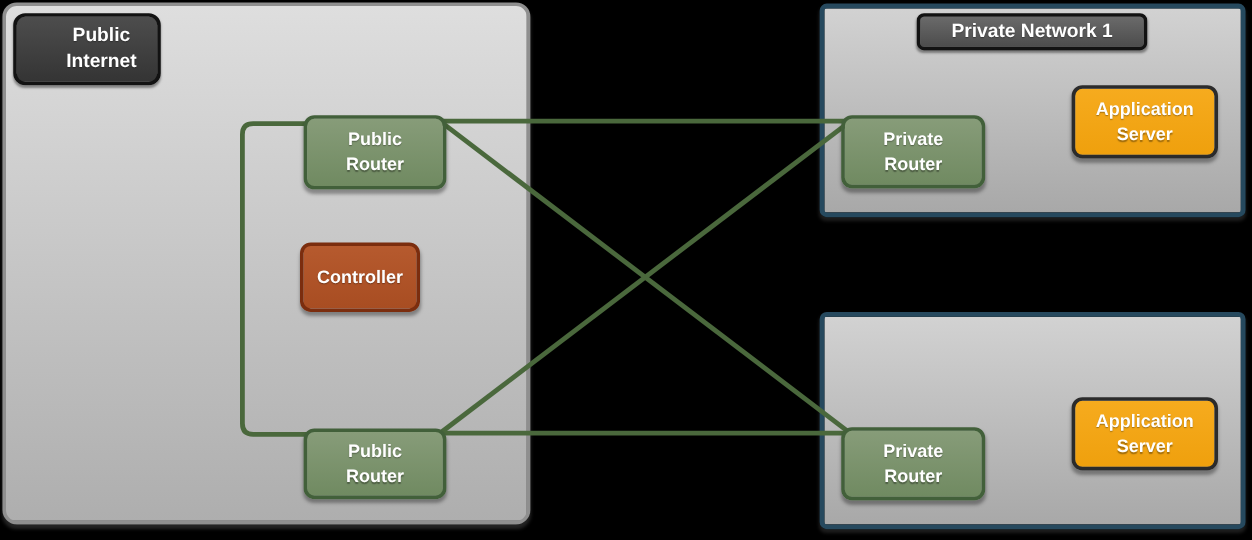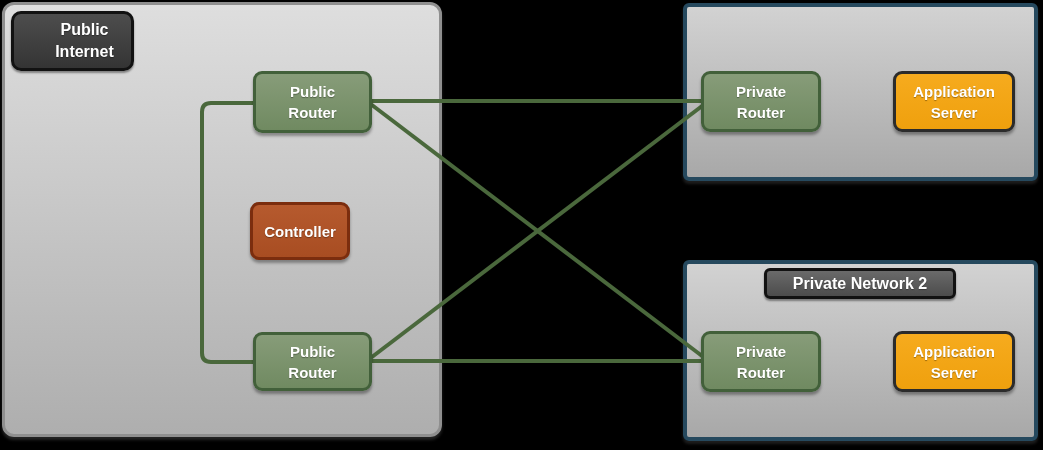--- a/index.html
+++ b/index.html
@@ -104,20 +104,21 @@
   .tag-net-2 { left: 764px; top: 268px; }
 
   .n-sdk {
     left: 30px; top: 204px; width: 122px; height: 57px;
     background: linear-gradient(#6a7e91, #5b7084);
     border: 3px solid #384f68;
   }
   .n-router {
     background: linear-gradient(#879c79, #708a61);
     border: 3px solid #42603a;
+    margin-top: 25px;
   }
   .n-pub-router-top    { left: 253px; top: 71px;  width: 119px; height: 62px; }
   .n-pub-router-bottom { left: 253px; top: 332px; width: 119px; height: 59px; }
   .n-priv-router-1     { left: 701px; top: 71px;  width: 120px; height: 61px; }
   .n-priv-router-2     { left: 701px; top: 331px; width: 120px; height: 61px; }
   .n-controller {
     left: 250px; top: 202px; width: 100px; height: 58px;
     background: linear-gradient(#b65a2e, #a84d22);
     border: 3px solid #7b2d0e;
   }
@@ -141,22 +142,22 @@
     <path d="M 256 103 H 211 Q 202 103 202 112 V 353 Q 202 362 211 362 H 256"></path>
     <path d="M 368 101 H 706"></path>
     <path d="M 368 102 L 706 359"></path>
     <path d="M 368 360 L 706 103"></path>
     <path d="M 368 361 H 706"></path>
   </svg>
 
   <div class="tag tag-dark">
     <span class="lbl" style="width:84px">Public Internet</span>
   </div>
-  <div class="tag tag-net tag-net-2">
-    <span>Private Network 2</span>
+  <div class="tag tag-net tag-net-1">
+    <span>Private Network 1</span>
   </div>
 
 
   <div class="node n-router n-pub-router-top w70">
     <span class="lbl">Public Router</span>
   </div>
 
   <div class="node n-controller">
     <span class="lbl">Controller</span>
   </div>

